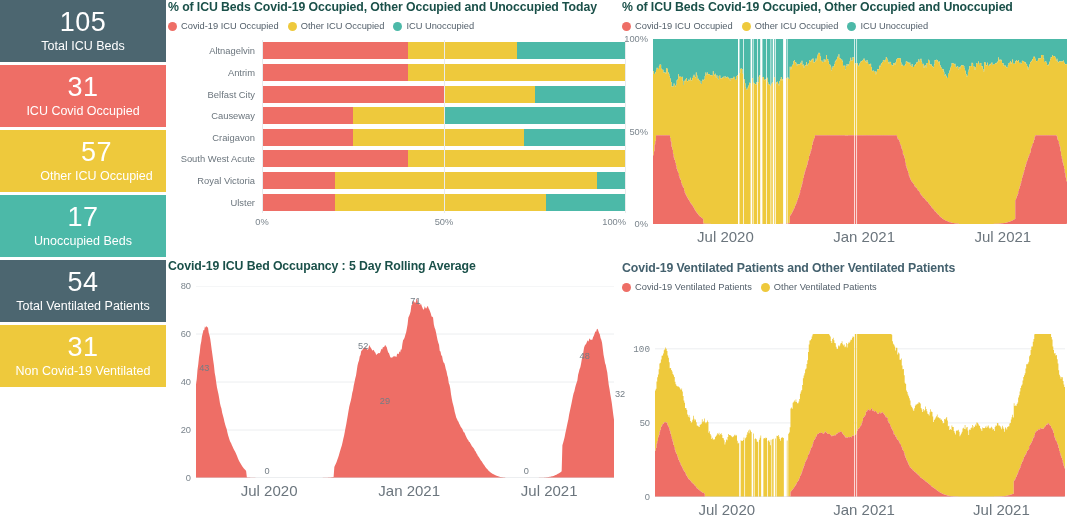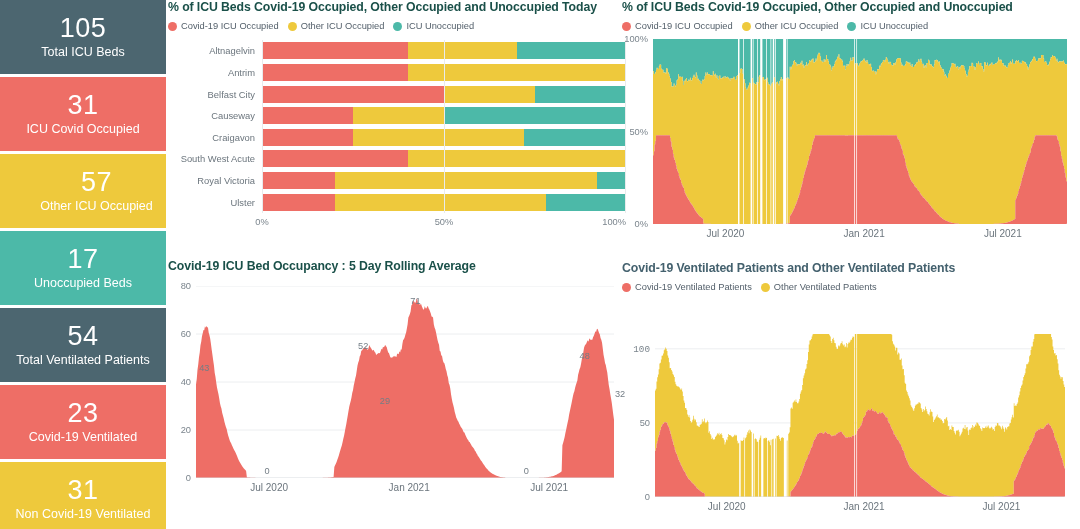--- a/index.html
+++ b/index.html
@@ -9,21 +9,21 @@
     background:#ffffff;
     position:relative;
   }
 
   
   #kpi-sidebar {
     position:absolute; left:0; top:0; width:166px; height:529px;
     display:flex; flex-direction:column; gap:3px;
   }
   .kpi-card {
-    flex:0 0 auto; height:74px;
+    flex:0 0 auto; height:62px;
     display:flex; flex-direction:column;
     align-items:center; justify-content:center;
     color:#ffffff; overflow:hidden;
   }
   .kpi-value { font-size:27px; font-weight:400; line-height:1.05; letter-spacing:.5px; }
   .kpi-label { font-size:12.5px; font-weight:400; line-height:1.2; margin-top:3px; white-space:nowrap; }
 
   
   .panel { position:absolute; }
   #panel-tl { left:166px; top:0;   width:460px; height:259px; }
@@ -58,21 +58,21 @@
   #hbar-axis { position:relative; height:16px; margin-left:96px; margin-top:2px; }
   .hbar-tick { position:absolute; font-size:9.3px; color:#7b858d; top:2px; white-space:nowrap; }
 
   
   .ts-wrap { position:relative; margin-top:6px; }
   .ts-ylab {
     position:absolute; right:100%; margin-right:5px;
     font-size:9.3px; color:#7b858d; transform:translateY(-50%); white-space:nowrap;
   }
   .ts-xlab {
-    position:absolute; font-size:10px; color:#6b757d;
+    position:absolute; font-size:15px; color:#6b757d;
     transform:translateX(-50%); white-space:nowrap;
   }
   .ts-dlab {
     position:absolute; font-size:9.2px; color:#737d85;
     transform:translate(-50%,-100%); white-space:nowrap;
   }
   svg { display:block; }
 </style>
 </head>
 <body>
@@ -90,24 +90,20 @@
       <div class="kpi-value">57</div>
       <div class="kpi-label">Other ICU Occupied</div>
     </div>
     <div class="kpi-card" style="background: rgb(76, 185, 168);">
       <div class="kpi-value">17</div>
       <div class="kpi-label">Unoccupied Beds</div>
     </div>
     <div class="kpi-card" style="background: rgb(76, 102, 112);">
       <div class="kpi-value">54</div>
       <div class="kpi-label">Total Ventilated Patients</div>
-    </div>
-    <div class="kpi-card" style="background: rgb(238, 110, 102);">
-      <div class="kpi-value">23</div>
-      <div class="kpi-label">Covid-19 Ventilated</div>
     </div>
     <div class="kpi-card" style="background: rgb(238, 201, 60);">
       <div class="kpi-value">31</div>
       <div class="kpi-label">Non Covid-19 Ventilated</div>
     </div>
   </div>
 
 <div class="panel" id="panel-tl">
   <div class="panel-title title-green">% of ICU Beds Covid-19 Occupied, Other Occupied and Unoccupied Today</div>
 

